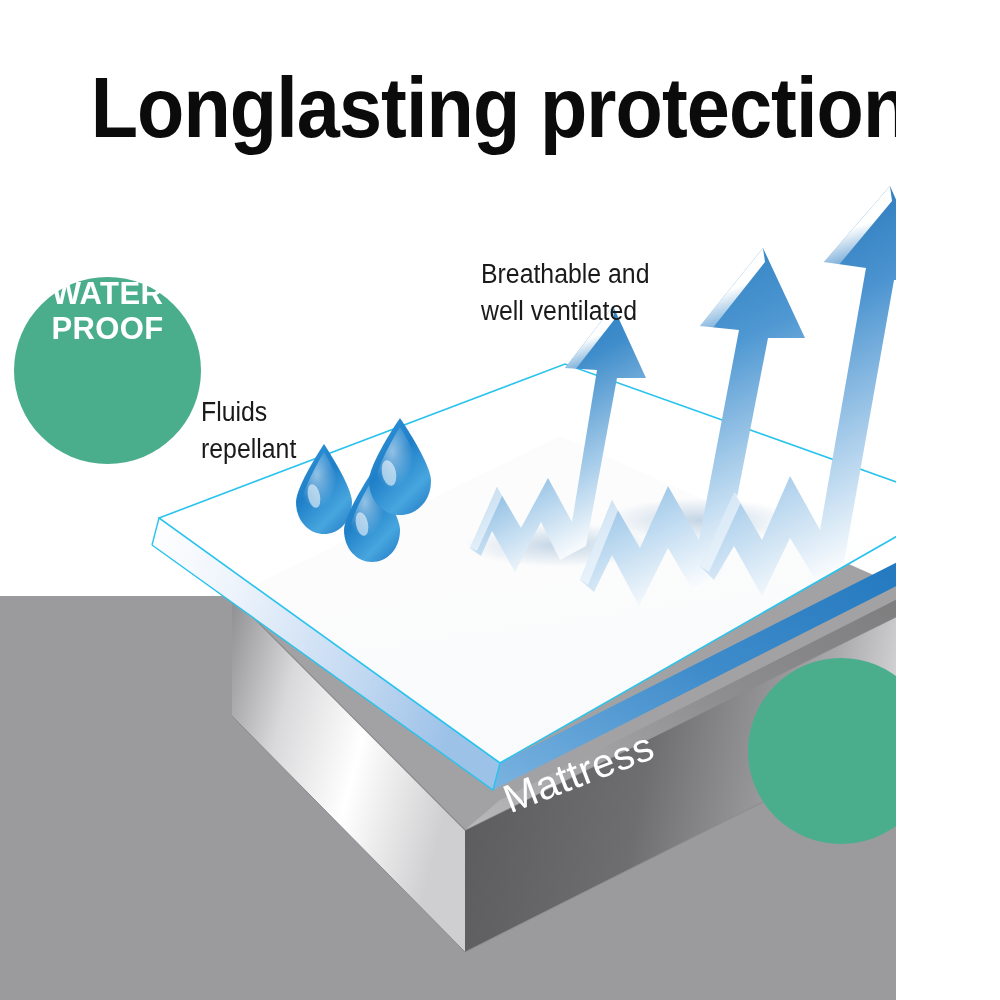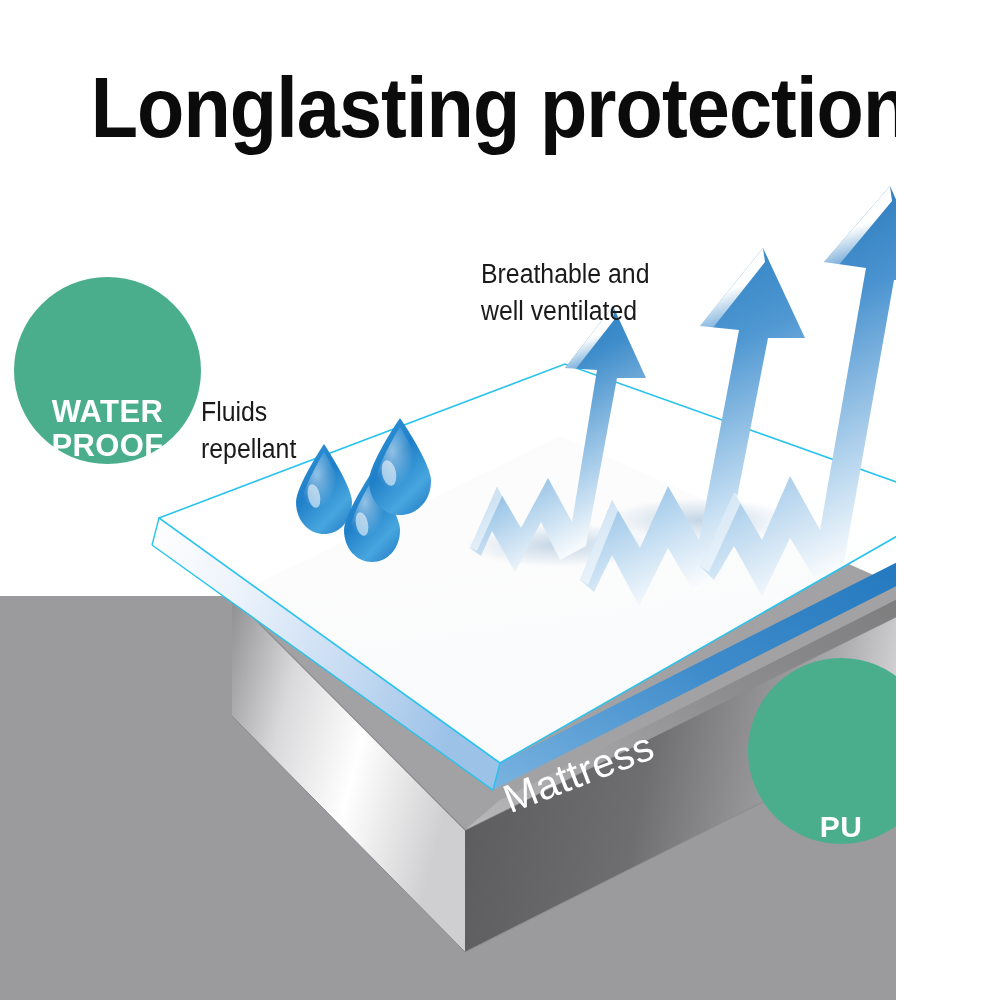--- a/index.html
+++ b/index.html
@@ -48,21 +48,21 @@
   }
   #callout-breathable{left:481px;top:256px;}
   #callout-fluids{left:201px;top:394px;}
 
   
   .badge{
     position:absolute;
     border-radius:50%;
     background:#4aae8d;
     display:flex;
-    align-items:flex-end;
+    align-items:flex-start;
     justify-content:center;
     text-align:center;
     color:#ffffff;
     font-family:"Liberation Sans", sans-serif;
     font-weight:bold;
     line-height:1.12;
     letter-spacing:0.4px;
   }
   #badge-waterproof{
     left:14px;top:277px;width:187px;height:187px;
@@ -356,19 +356,18 @@
 
   <div class="badge" id="badge-waterproof">
     <div>
       <span>WATER</span>
       <span>PROOF</span>
     </div>
   </div>
 
   <div class="badge" id="badge-pucoating">
     <div>
-      <span>PU</span>
     </div>
   </div>
 
   <div id="mattress-label">Mattress</div>
 
 </div>
 
 </body></html>

